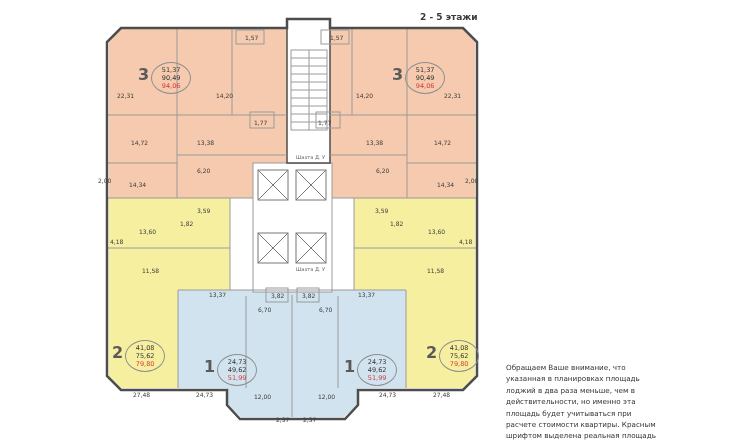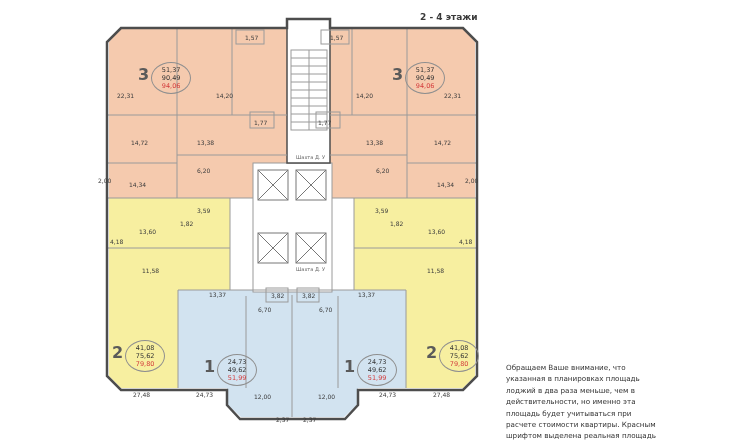--- a/index.html
+++ b/index.html
@@ -80,21 +80,21 @@
     <rect x="258" y="233" width="30" height="30"></rect>
       <path d="M258,233 L288,263 M288,233 L258,263"></path>
     <rect x="296" y="233" width="30" height="30"></rect>
       <path d="M296,233 L326,263 M326,233 L296,263"></path>
   </g>
 
   <path d="M121,28 L287,28 L287,19 L330,19 L330,28 L463,28 L477,42 L477,376 L463,390 L358,390
        L358,405 L345,419 L240,419 L227,405 L227,390 L121,390 L107,376 L107,42 Z" style="fill:none;stroke:var(--wall);stroke-width:2.5"></path>
 </svg>
 
-<span class="title">2 - 4 этажи</span>
+<span class="title">2 - 5 этажи</span>
 
 <div>
     <span class="dim" style="left: 245px; top: 34px;">1,57</span>
     <span class="dim" style="left: 330px; top: 34px;">1,57</span>
     <span class="dim" style="left: 117px; top: 92px;">22,31</span>
     <span class="dim" style="left: 216px; top: 92px;">14,20</span>
     <span class="dim" style="left: 356px; top: 92px;">14,20</span>
     <span class="dim" style="left: 444px; top: 92px;">22,31</span>
     <span class="dim" style="left: 254px; top: 119px;">1,77</span>
     <span class="dim" style="left: 318px; top: 119px;">1,77</span>

